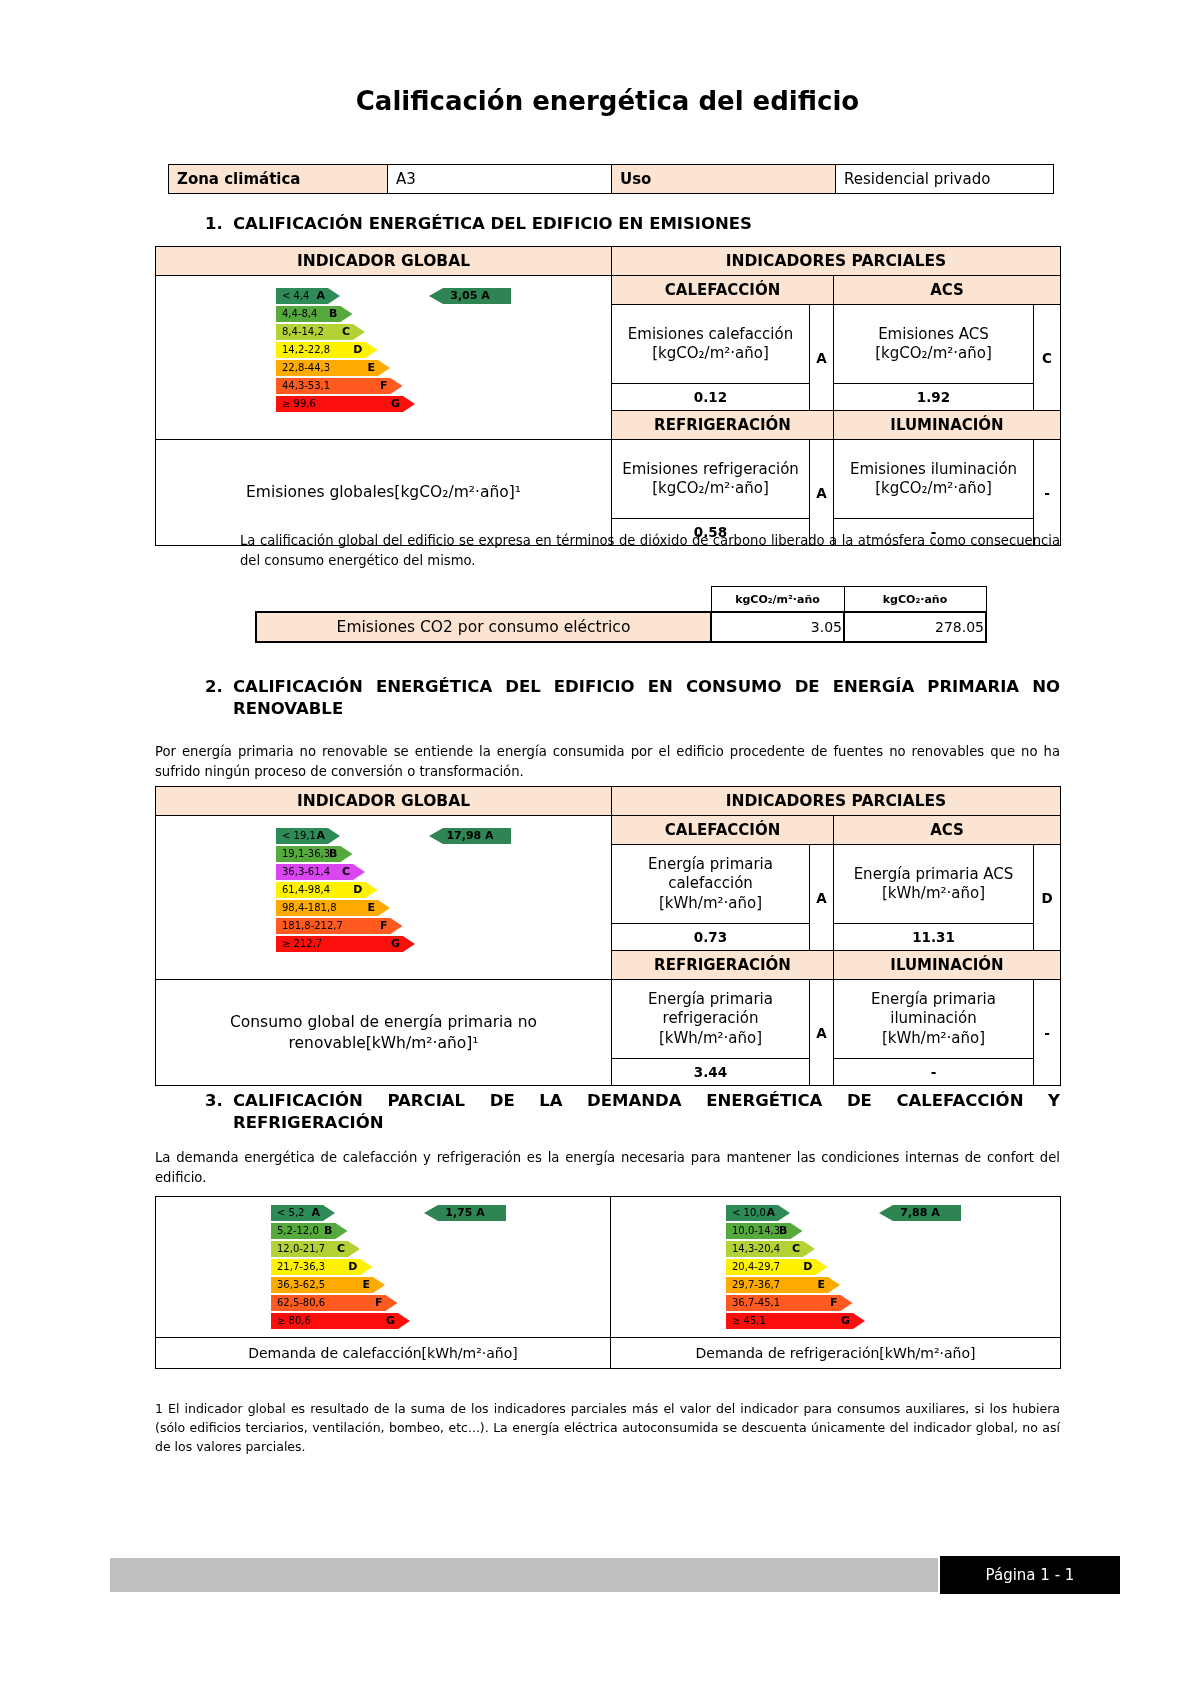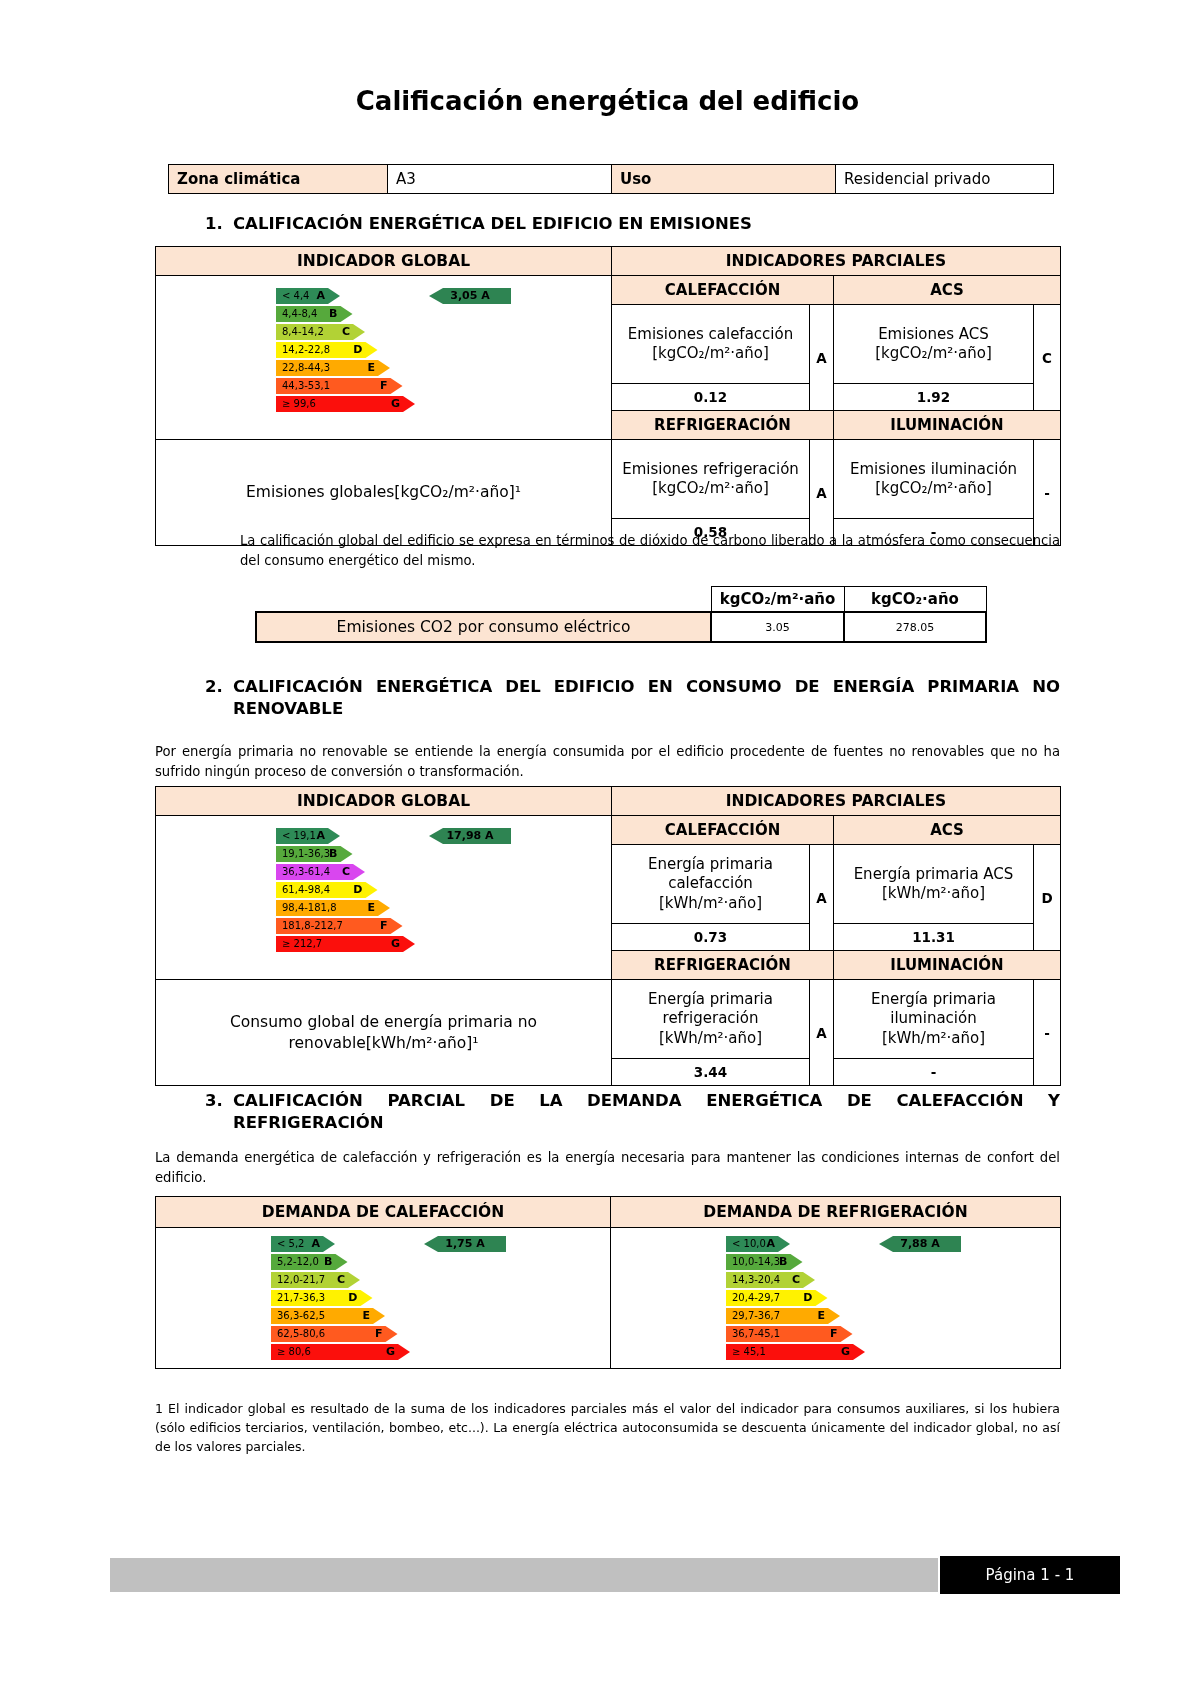--- a/index.html
+++ b/index.html
@@ -52,23 +52,23 @@
   .band-range{position:absolute;left:6px;white-space:nowrap;}
   .band-letter{position:absolute;right:15px;font-weight:bold;font-size:11px;}
   .rating-arrow{position:absolute;left:153px;top:0;width:82px;height:16px;line-height:16px;
         font-size:11px;font-weight:600;color:#000;padding-left:0;text-align:center;
         clip-path:polygon(14px 0,100% 0,100% 100%,14px 100%,0 50%);}
 
   
   .co2{top:586px;left:100px;}
   .co2 td{vertical-align:middle;text-align:center;}
   .co2 .empty{border:none;}
-  .co2 .chead{font-size:15px;font-weight:bold;height:22px;margin-left:43px;}
+  .co2 .chead{font-size:11px;font-weight:bold;height:22px;margin-left:43px;}
   .co2 .rlabel{font-size:15.5px;height:26px;border-width:2px;}
-  .co2 .rval{font-size:11px;height:26px;border-width:2px;}
+  .co2 .rval{font-size:14px;height:26px;border-width:2px;text-align:right;}
 
   
   .dem-table{width:905px;}
   .t3{top:1196px;}
   .dem-table .r-head td{height:28px;}
   .dem-table .dem-scale{height:132px;vertical-align:top;padding:8px 0 0 115px;}
   .dem-table .r-cap td{height:28px;font-size:14px;text-align:center;vertical-align:middle;}
 
   
   .footer-bar{position:absolute;left:110px;top:1558px;width:828px;height:34px;background:#C0C0C0;}
@@ -324,24 +324,20 @@
     </div>
 
     <div class="abs para p3">La demanda energética de calefacción y refrigeración es la energía necesaria para mantener las condiciones internas de confort del edificio.</div>
 
     <table class="abs dem-table t3">
       <colgroup>
           <col style="width:455px">
           <col style="width:450px">
         </colgroup>
       <tbody>
-          <tr class="r-head">
-        <td class="th peach">DEMANDA DE CALEFACCIÓN</td>
-        <td class="th peach">DEMANDA DE REFRIGERACIÓN</td>
-      </tr>
       <tr>
         <td class="dem-scale">
           <div class="scale">
                 <div class="band-row">
                   <div class="band" style="width: 64px; background: rgb(46, 139, 87);">
                     <span class="band-range">&lt; 5,2</span>
                     <span class="band-letter">A</span>
                   </div>
                 </div>
                 <div class="band-row">
@@ -424,20 +420,24 @@
                 <div class="band-row">
                   <div class="band" style="width: 139px; background: rgb(251, 15, 12);">
                     <span class="band-range">≥ 45,1</span>
                     <span class="band-letter">G</span>
                   </div>
                 </div>
                 <div class="rating-arrow" style="background: rgb(46, 132, 82);">7,88 A</div>
               </div>
         </td>
       </tr>
+      <tr class="r-cap">
+        <td>Demanda de calefacción[kWh/m²·año]</td>
+        <td>Demanda de refrigeración[kWh/m²·año]</td>
+      </tr>
     </tbody>
       </table>
 
     <div class="abs fnote">1 El indicador global es resultado de la suma de los indicadores parciales más el valor del indicador para consumos auxiliares, si los hubiera (sólo edificios terciarios, ventilación, bombeo, etc...). La energía eléctrica autoconsumida se descuenta únicamente del indicador global, no así de los valores parciales.</div>
 
   </div>
 
   <div class="footer-bar" style="background: rgb(192, 192, 192);"></div>
   <div class="footer-page" style="background: rgb(0, 0, 0);">Página 1 - 1</div>
 </div>

